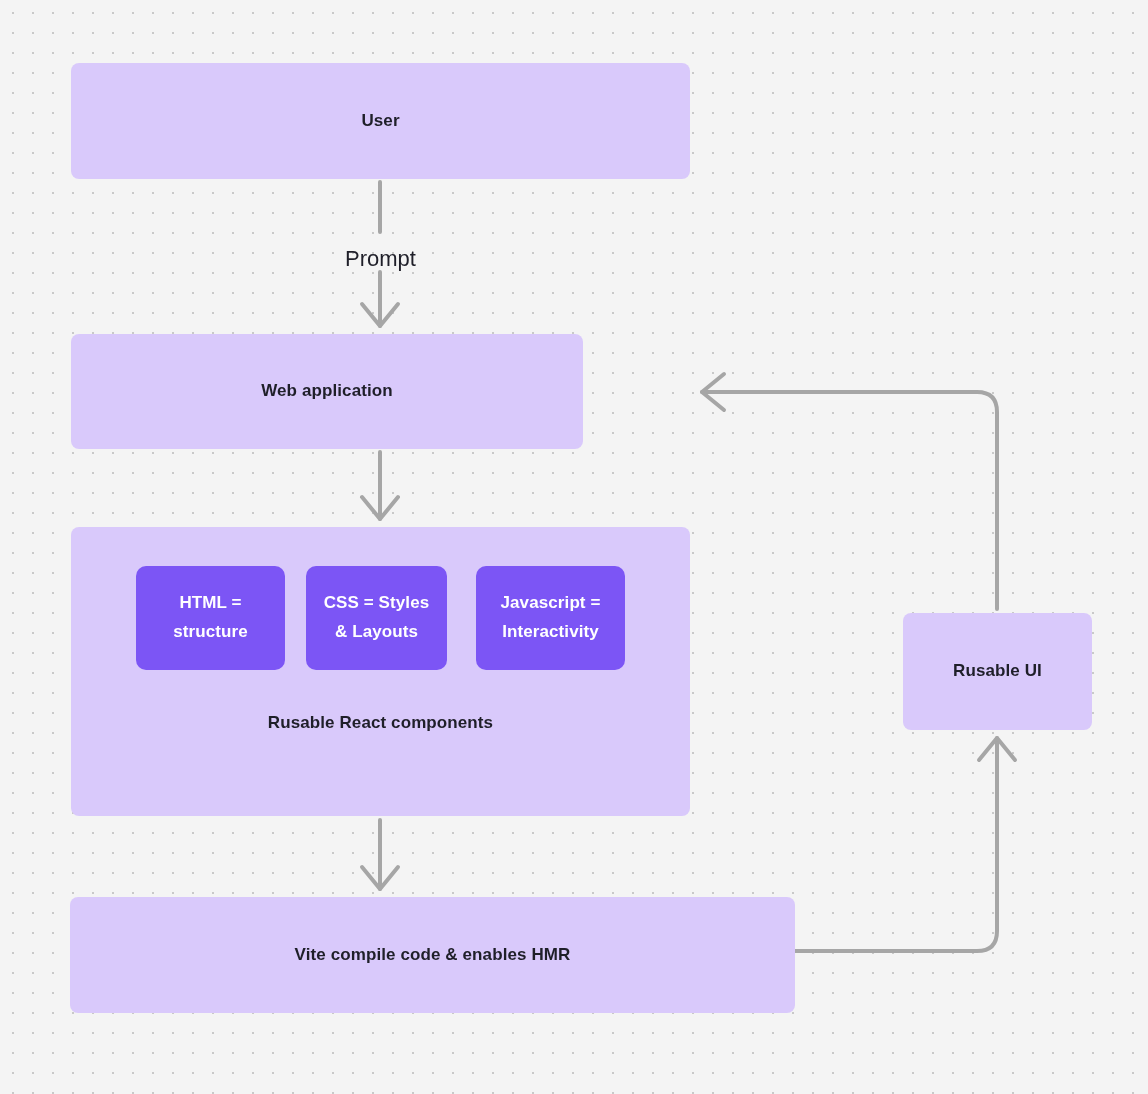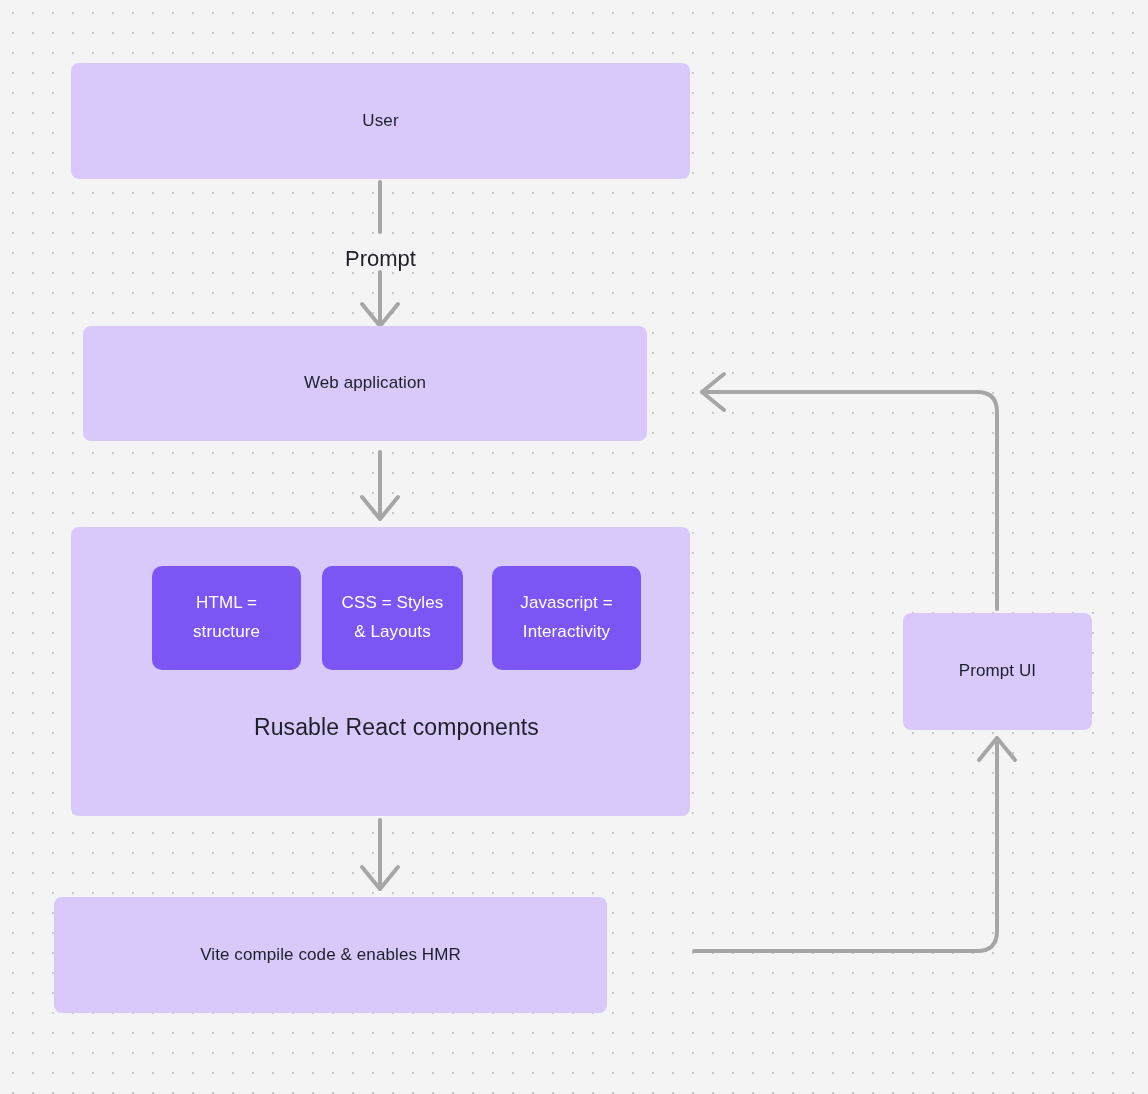--- a/index.html
+++ b/index.html
@@ -41,34 +41,35 @@
     display: flex;
     align-items: center;
     justify-content: center;
     background-color: #d9c9fb;
     border-radius: 8px;
     color: #1f1f29;
     font-size: 17px;
     line-height: 1.35;
     text-align: center;
     letter-spacing: 0.1px;
+    font-weight: bold;
   }
 
   
   #node-user          { left: 71px;  top: 63px;  width: 619px; height: 116px; }
-  #node-webapp        { left: 71px;  top: 326px; width: 564px; height: 115px; margin-left: 12px; }
+  #node-webapp        { left: 71px;  top: 334px; width: 512px; height: 115px; }
   #node-components    { left: 71px;  top: 527px; width: 619px; height: 289px;
                         align-items: flex-start; justify-content: flex-start; }
-  #node-vite          { left: 54px;  top: 897px; width: 553px; height: 116px; }
+  #node-vite          { left: 70px;  top: 897px; width: 725px; height: 116px; }
   #node-render        { left: 903px; top: 613px; width: 189px; height: 117px; }
 
   
   .inner-wrap {
     position: absolute;
-    left: 16px;
+    left: 0;
     top: 0;
     width: 100%;
     height: 100%;
     padding-left: 28px;
   }
 
   .chip {
     position: absolute;
     display: flex;
     align-items: center;
@@ -86,21 +87,21 @@
   #chip-html { left: 65px;  top: 39px; width: 149px; height: 104px; }
   #chip-css  { left: 235px; top: 39px; width: 141px; height: 104px; }
   #chip-js   { left: 405px; top: 39px; width: 149px; height: 104px; }
 
   .group-caption {
     position: absolute;
     left: 0;
     top: 185px;
     width: 100%;
     text-align: center;
-    font-size: 23px;
+    font-size: 17px;
     color: #1f1f29;
   }
 
   
   .edge-label {
     position: absolute;
     font-size: 22px;
     color: #1f1f29;
     white-space: nowrap;
     text-align: center;
@@ -168,16 +169,16 @@
 
       <div class="group-caption">Rusable React components</div>
     </div>
   </div>
 
   <div class="node" id="node-vite">
     <span>Vite compile code &amp; enables HMR</span>
   </div>
 
   <div class="node" id="node-render">
-    <span>Prompt UI</span>
+    <span>Rusable UI</span>
   </div>
 
 </div>
 
 </body></html>

